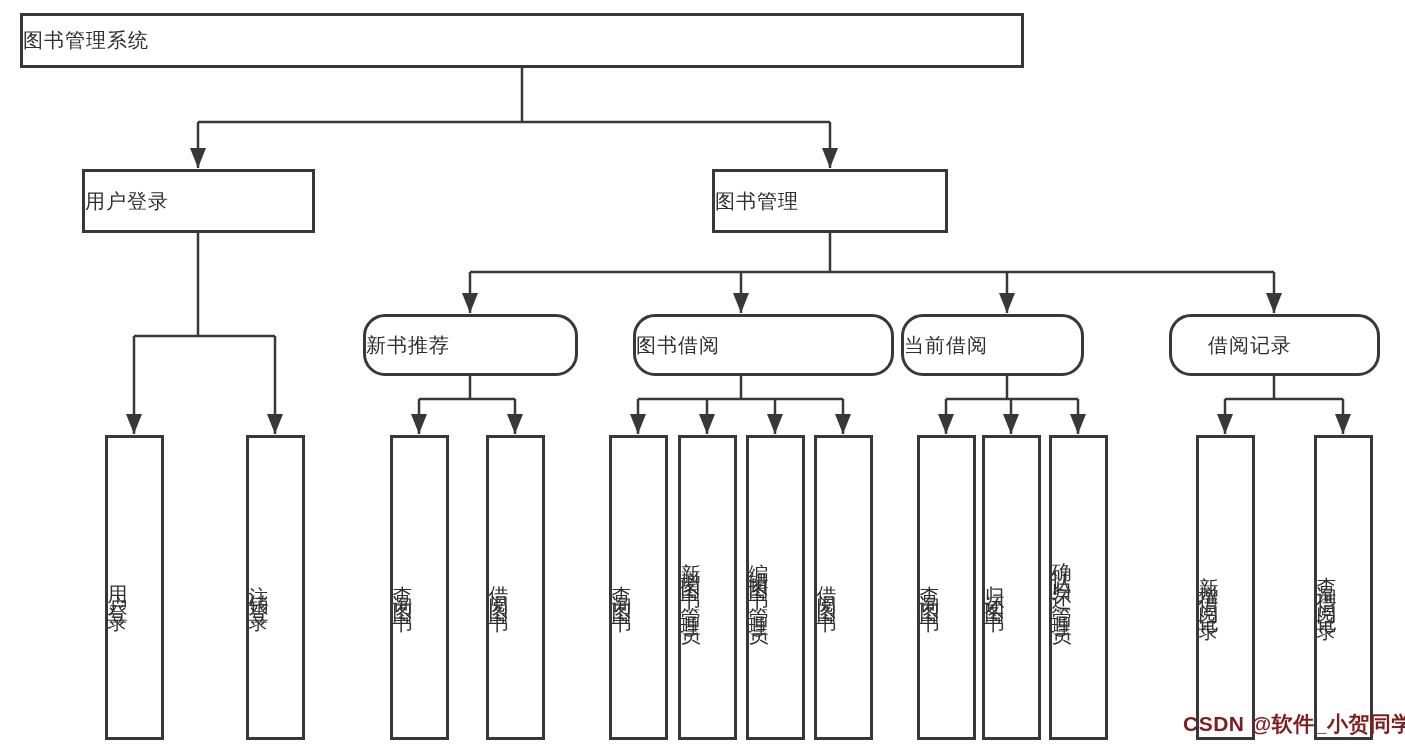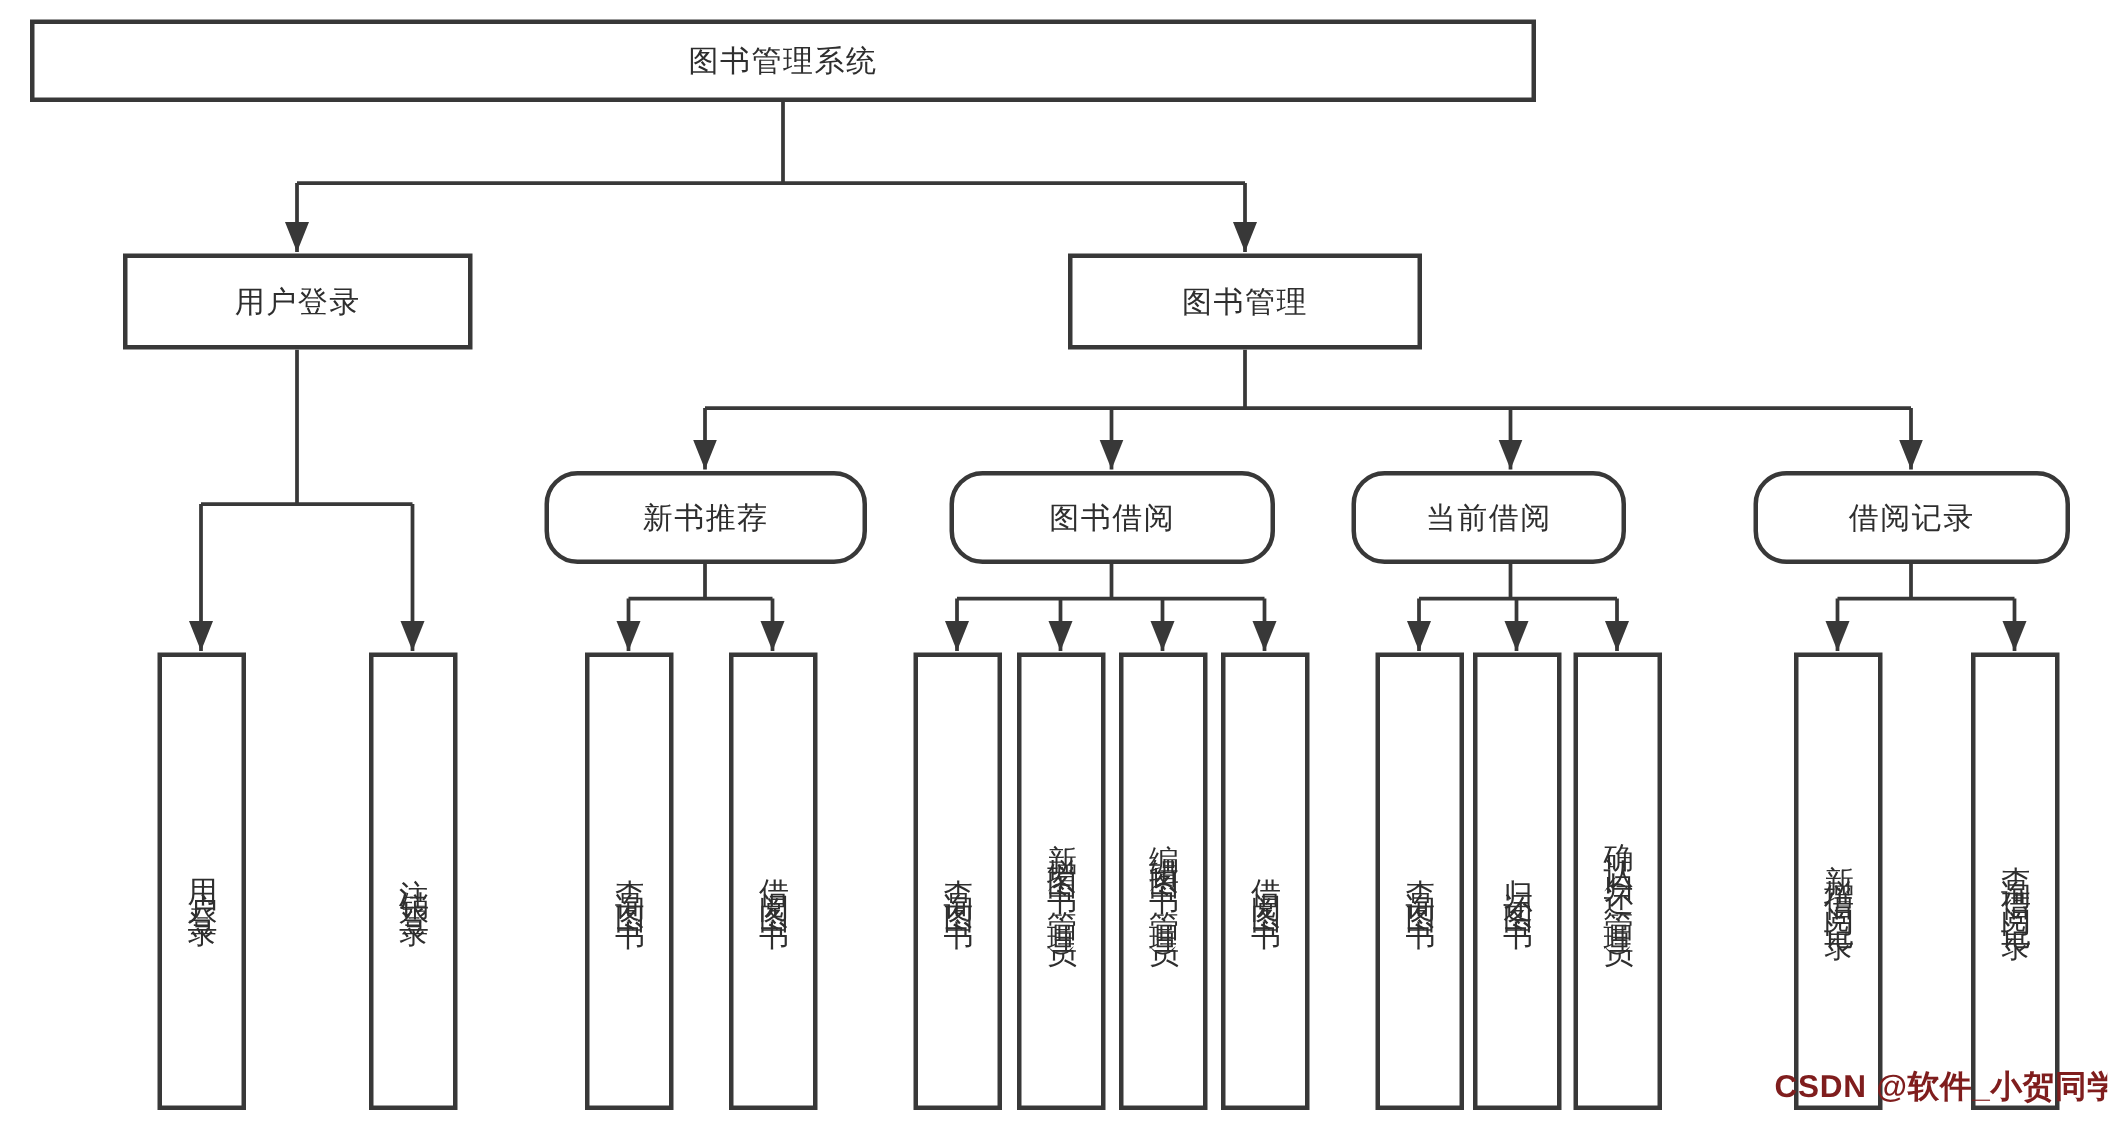--- a/index.html
+++ b/index.html
@@ -23,21 +23,20 @@
     height: 747px;
     pointer-events: none;
   }
   .node {
     position: absolute;
     box-sizing: border-box;
     border: 3px solid #383838;
     background: #ffffff;
     display: flex;
     align-items: center;
-    justify-content: center;
     color: #2e2e2e;
   }
   .h-label {
     font-size: 20px;
     letter-spacing: 1px;
     white-space: nowrap;
   }
   .root-box   { left: 20px;  top: 13px;  width: 1004px; height: 55px; }
   .lvl2-box   { top: 169px; height: 64px; }
   .lvl3-box   { top: 314px; height: 62px; border-radius: 22px; }
@@ -133,27 +132,27 @@
   <div class="node lvl2-box" style="left:82px; width:233px;">
     <span class="h-label">用户登录</span>
   </div>
   <div class="node lvl2-box" style="left:712px; width:236px;">
     <span class="h-label">图书管理</span>
   </div>
 
   <div class="node lvl3-box" style="left:363px; width:215px;">
     <span class="h-label">新书推荐</span>
   </div>
-  <div class="node lvl3-box" style="left:633px; width:217px;">
+  <div class="node lvl3-box" style="left:633px; width:261px;">
     <span class="h-label">图书借阅</span>
   </div>
   <div class="node lvl3-box" style="left:901px; width:183px;">
     <span class="h-label">当前借阅</span>
   </div>
-  <div class="node lvl3-box" style="left:1169px; width:211px;">
+  <div class="node lvl3-box" style="left:1169px; width:211px;padding-left:36px;">
     <span class="h-label">借阅记录</span>
   </div>
 
   <div class="node leaf" style="left:105px;">
     <span class="v-text">用户登录</span>
   </div>
   <div class="node leaf" style="left:246px;">
     <span class="v-text">注销登录</span>
   </div>
 

